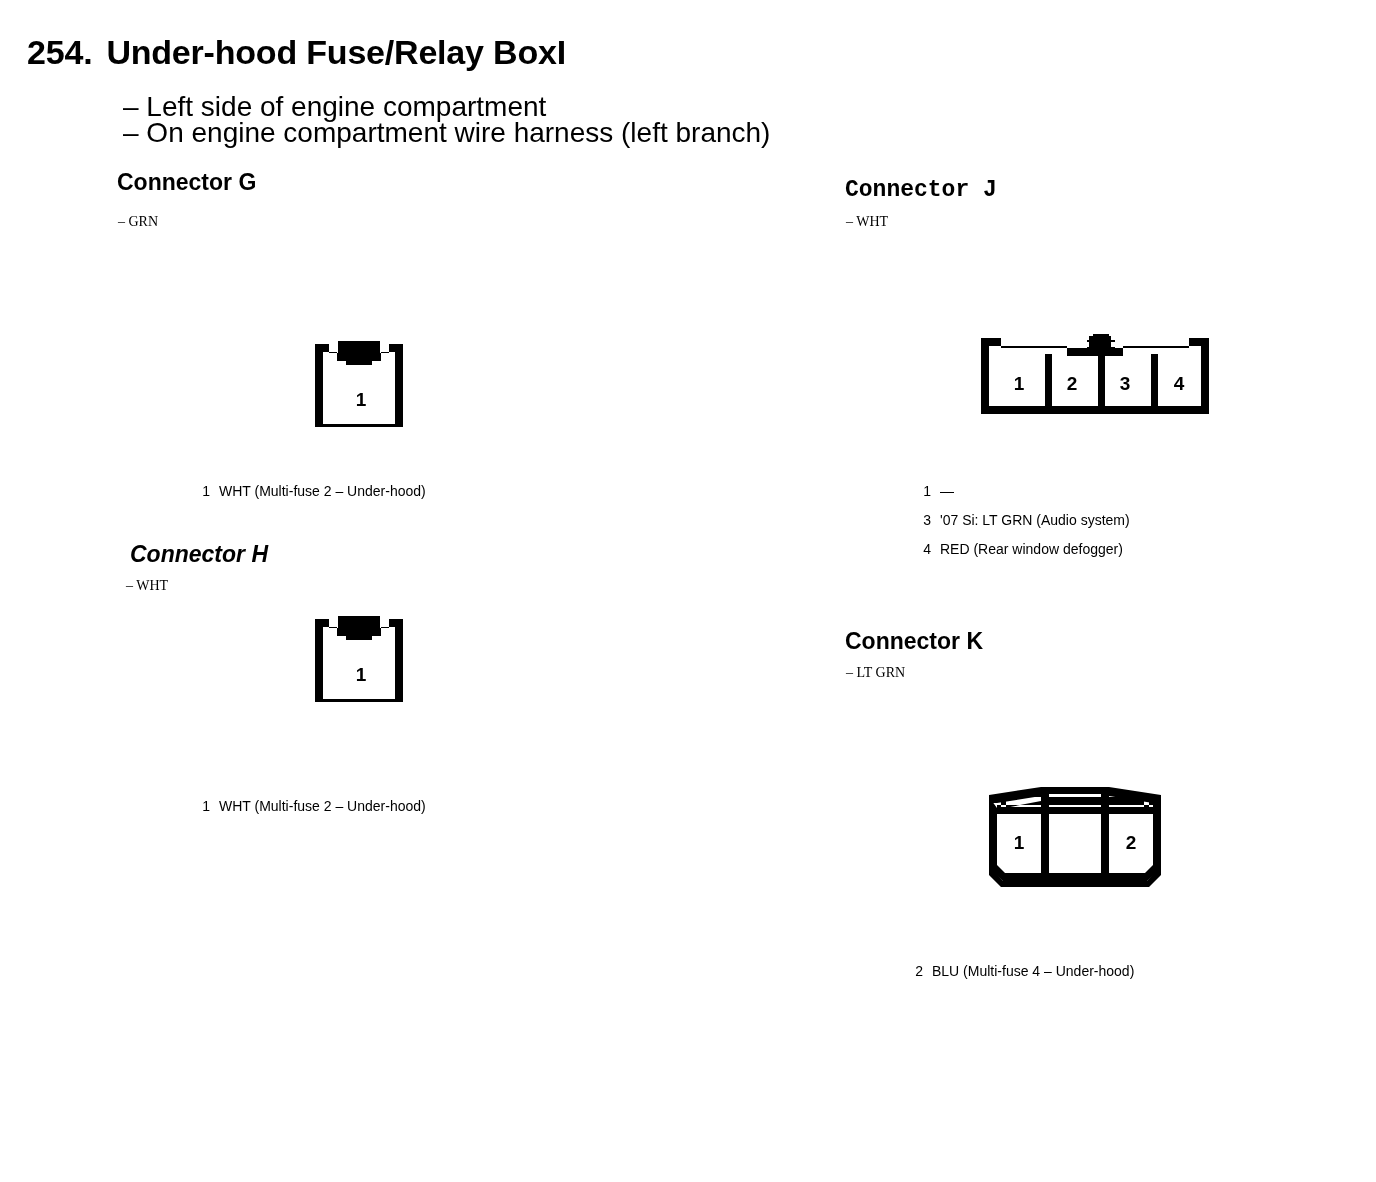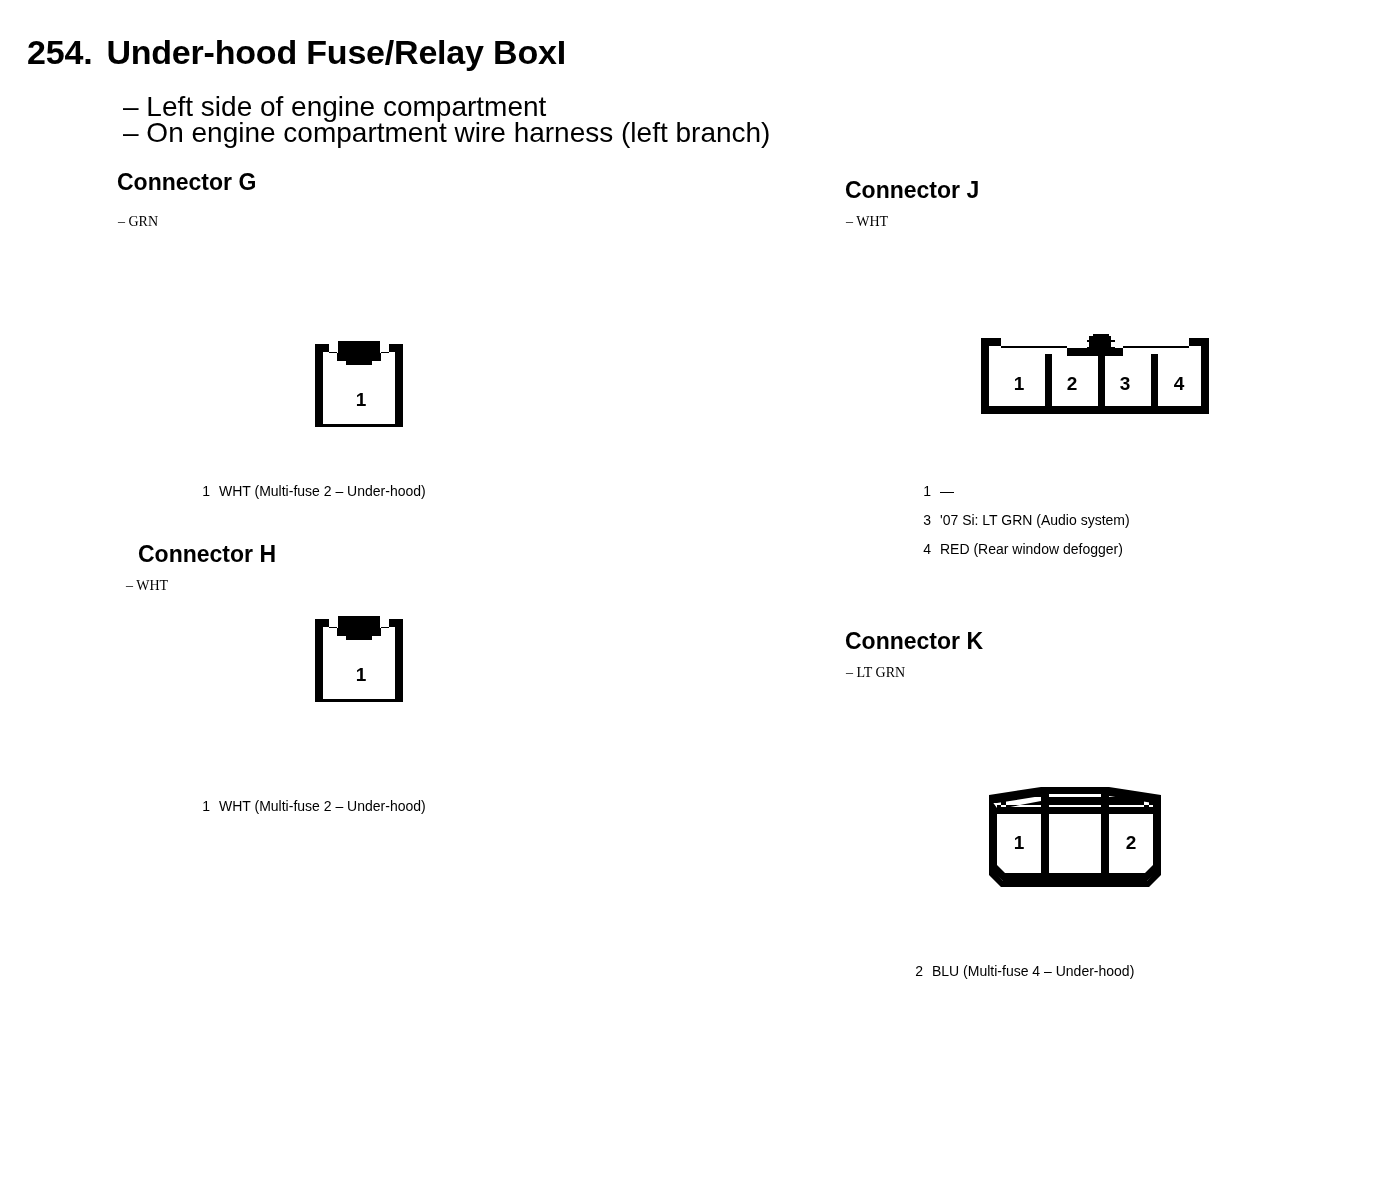--- a/index.html
+++ b/index.html
@@ -53,24 +53,24 @@
     position: absolute;
     font-size: 14px;
     white-space: nowrap;
     font-family: Liberation Serif, serif;
   }
 
   
   .g-title  { left: 117px; top: 169px; }
   .g-color  { left: 118px; top: 214px; }
   
-  .h-title  { left: 138px; top: 541px; }
+  .h-title  { left: 130px; top: 541px; font-style: italic; }
   .h-color  { left: 126px; top: 578px; }
   
-  .j-title  { left: 845px; top: 177px; }
+  .j-title  { left: 845px; top: 177px; font-family: Liberation Mono, monospace; }
   .j-color  { left: 846px; top: 214px; }
   
   .k-title  { left: 845px; top: 628px; }
   .k-color  { left: 846px; top: 665px; }
 
   
   .pinlist {
     position: absolute;
     font-size: 14px;
   }

